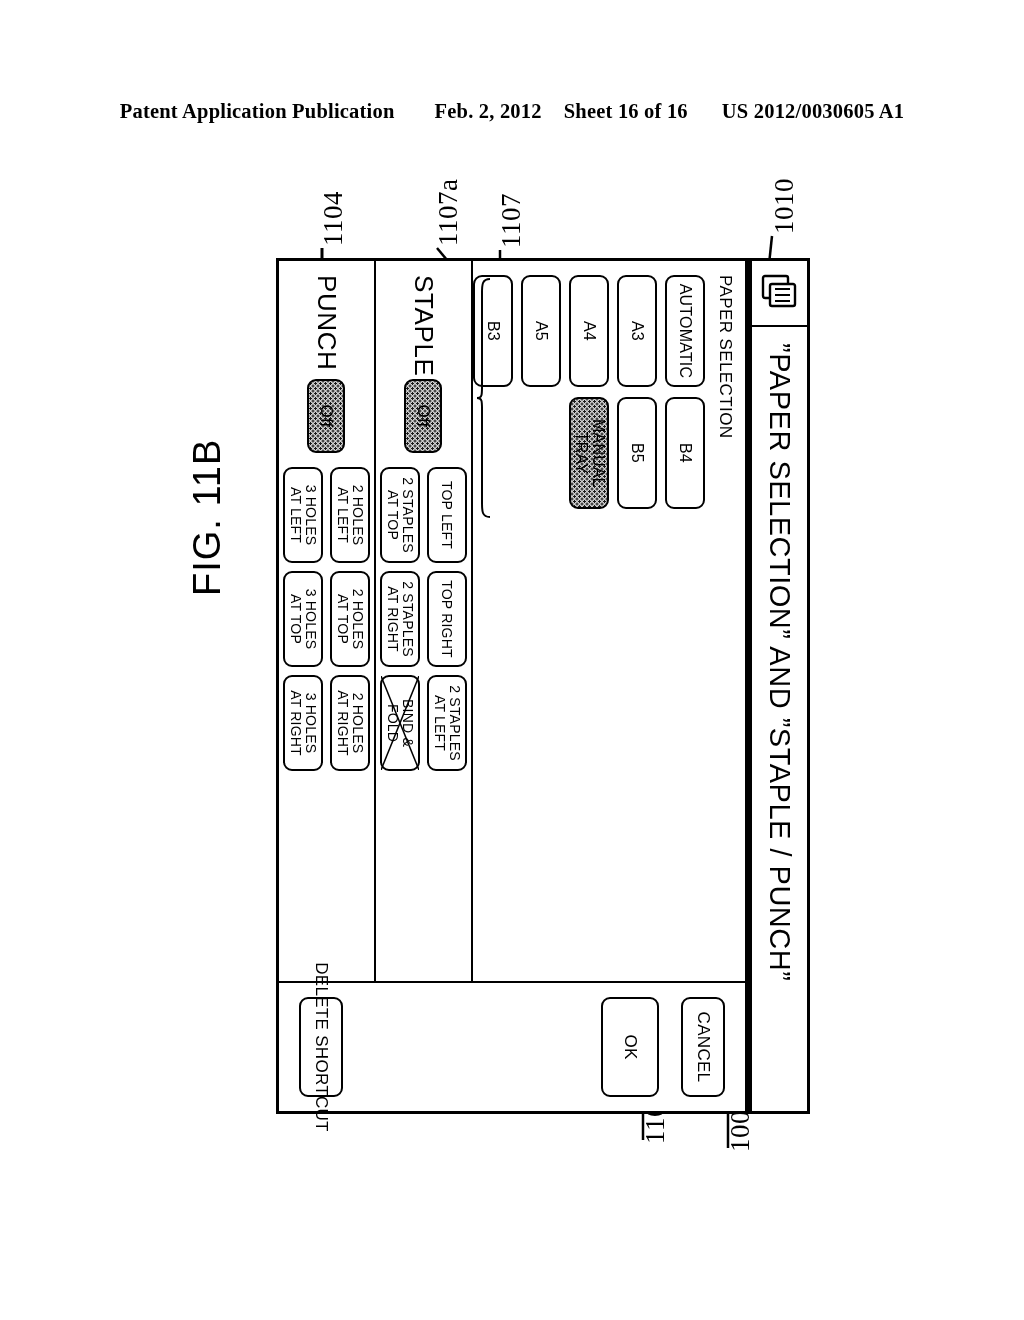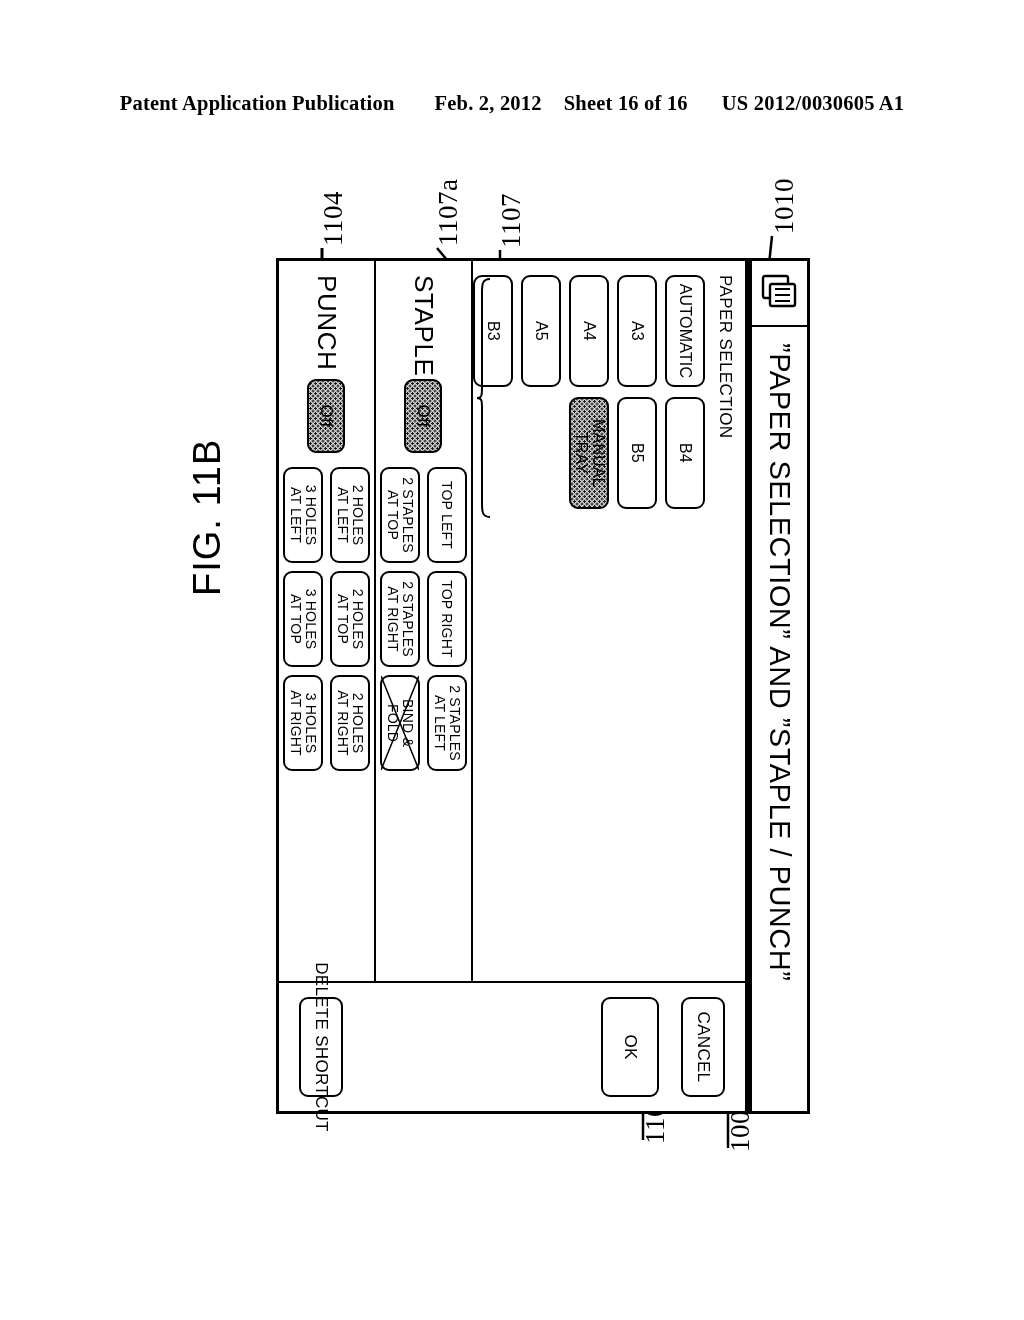--- a/index.html
+++ b/index.html
@@ -12,21 +12,21 @@
     height: 1320px;
     position: relative;
     font-family: "Liberation Sans", sans-serif;
     color: #000;
     overflow: hidden;
   }
 
   
   .pub-header {
     position: absolute;
-    top: 92px;
+    top: 100px;
     left: 0;
     width: 1024px;
     text-align: center;
     font-family: "Liberation Serif", serif;
     font-weight: bold;
     font-size: 20.5px;
     letter-spacing: 0.2px;
     white-space: nowrap;
   }
   .pub-header span { display: inline-block; }

